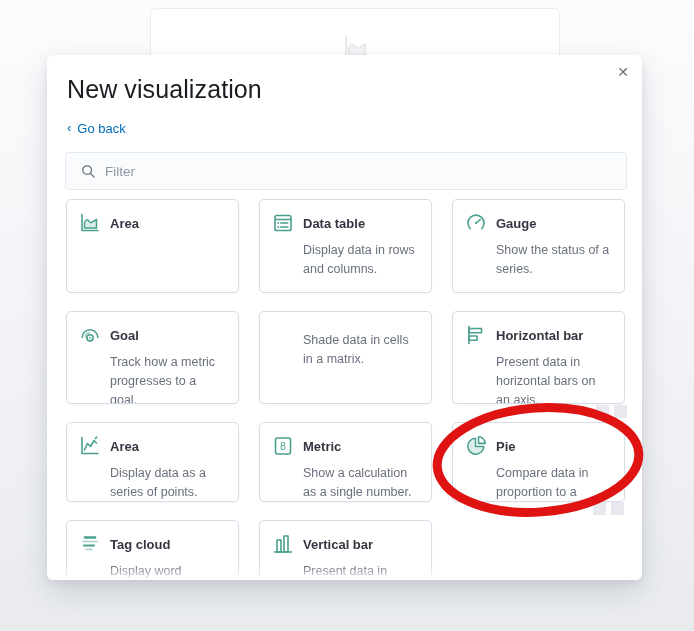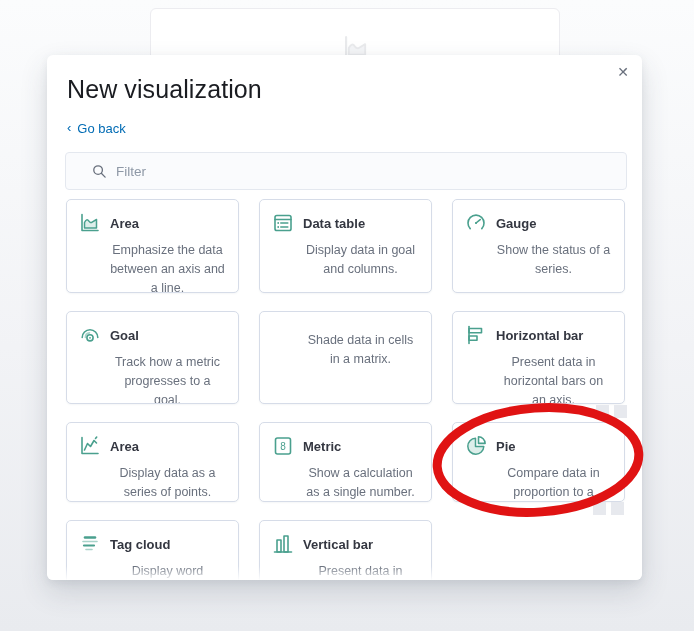--- a/index.html
+++ b/index.html
@@ -45,40 +45,40 @@
     margin-top:17px; margin-left:1px;
     color:#006bb4; font-size:13px; font-weight:500; text-decoration:none;
     cursor:pointer;
   }
   .back-link .chev{ font-size:13px; line-height:1; transform:translateY(-1px); }
 
   .filter-box{
     margin-top:15px; margin-left:-1px;
     width:562px; height:38px;
     background:#fafbfd; border:1px solid #e4e8ef; border-radius:4px;
-    display:flex; align-items:center; padding:0 26px; gap:9px;
+    display:flex; align-items:center; padding:0 15px; gap:9px;
   }
   .filter-box input{
     border:none; outline:none; background:transparent; flex:1;
     font-size:13.5px; color:#343741;
     font-family:"Liberation Sans","DejaVu Sans",sans-serif;
   }
   .filter-box input::placeholder{ color:#8e98a6; }
 
   .grid{
     margin-top:9px; width:559px;
     display:grid; grid-template-columns:repeat(3,173px);
     grid-template-rows:94px 93px 80px 100px;
     column-gap:20px; row-gap:18px;
     position:relative; z-index:1;
   }
   .card{
     background:#fff; border:1px solid #d6dce8; border-radius:5px;
     box-shadow:0 1px 2px rgba(90,100,120,.06);
-    padding:12px 13px 10px 12px; cursor:pointer; overflow:hidden;text-align:center;
+    padding:12px 13px 10px 12px; cursor:pointer; overflow:hidden;
   }
   .card-head{ display:flex; align-items:center; gap:9px; }
   .card-icon{ width:22px; height:22px; flex:0 0 22px; display:inline-flex; }
   .card-title{ font-size:13px; font-weight:700; color:#343741; }
   .card-desc{
     margin-top:7px; margin-left:31px;
     font-size:12.5px; line-height:19px; color:#69707d; max-width:118px;
   }
 
   
@@ -121,37 +121,36 @@
       <div class="card">
     <div class="card-head">
       <span class="card-icon">
         <svg width="22" height="22" viewBox="0 0 22 22">
               <path d="M3 2.5 v16 h16" fill="none" stroke="#4aa08e" stroke-width="1.6" stroke-linecap="round" stroke-linejoin="round"></path>
     <path d="M5.5 16 v-5.5 q2.2-4.6 4.4-1.4 q1.6 2.3 3.2 1.1 l4.4-2.7 v8.5 z" fill="#ddeeea" stroke="#4aa08e" stroke-width="1.5" stroke-linejoin="round"></path>
             </svg>
       </span>
       <span class="card-title">Area</span>
     </div>
-    <div class="card-desc">Emphasize the data between an axis and a line.</div>
       </div>
       <div class="card">
     <div class="card-head">
       <span class="card-icon">
         <svg width="22" height="22" viewBox="0 0 22 22">
               <rect x="3" y="3.5" width="16" height="15" rx="1.8" fill="none" stroke="#4aa08e" stroke-width="1.6" stroke-linecap="round" stroke-linejoin="round"></rect>
     <line x1="3" y1="7.5" x2="19" y2="7.5" fill="none" stroke="#4aa08e" stroke-width="1.6" stroke-linecap="round" stroke-linejoin="round"></line>
     <circle cx="6.2" cy="11" r="0.9" fill="#4aa08e"></circle>
               <line x1="8.8" y1="11" x2="15.8" y2="11" fill="none" stroke="#4aa08e" stroke-width="1.6" stroke-linecap="round" stroke-linejoin="round"></line>
     <circle cx="6.2" cy="15" r="0.9" fill="#4aa08e"></circle>
               <line x1="8.8" y1="15" x2="15.8" y2="15" fill="none" stroke="#4aa08e" stroke-width="1.6" stroke-linecap="round" stroke-linejoin="round"></line>
             </svg>
       </span>
       <span class="card-title">Data table</span>
     </div>
-    <div class="card-desc">Display data in goal and columns.</div>
+    <div class="card-desc">Display data in rows and columns.</div>
       </div>
       <div class="card">
     <div class="card-head">
       <span class="card-icon">
         <svg width="22" height="22" viewBox="0 0 22 22">
               <path d="M16.8 16.6 a8 8 0 1 0 -11.6 0" fill="none" stroke="#4aa08e" stroke-width="1.6" stroke-linecap="round" stroke-linejoin="round"></path>
     <path d="M11 11 l4.2-3.4" fill="none" stroke="#4aa08e" stroke-width="1.6" stroke-linecap="round" stroke-linejoin="round"></path>
               <circle cx="11" cy="11" r="1.1" fill="#4aa08e"></circle>
             </svg>
       </span>

